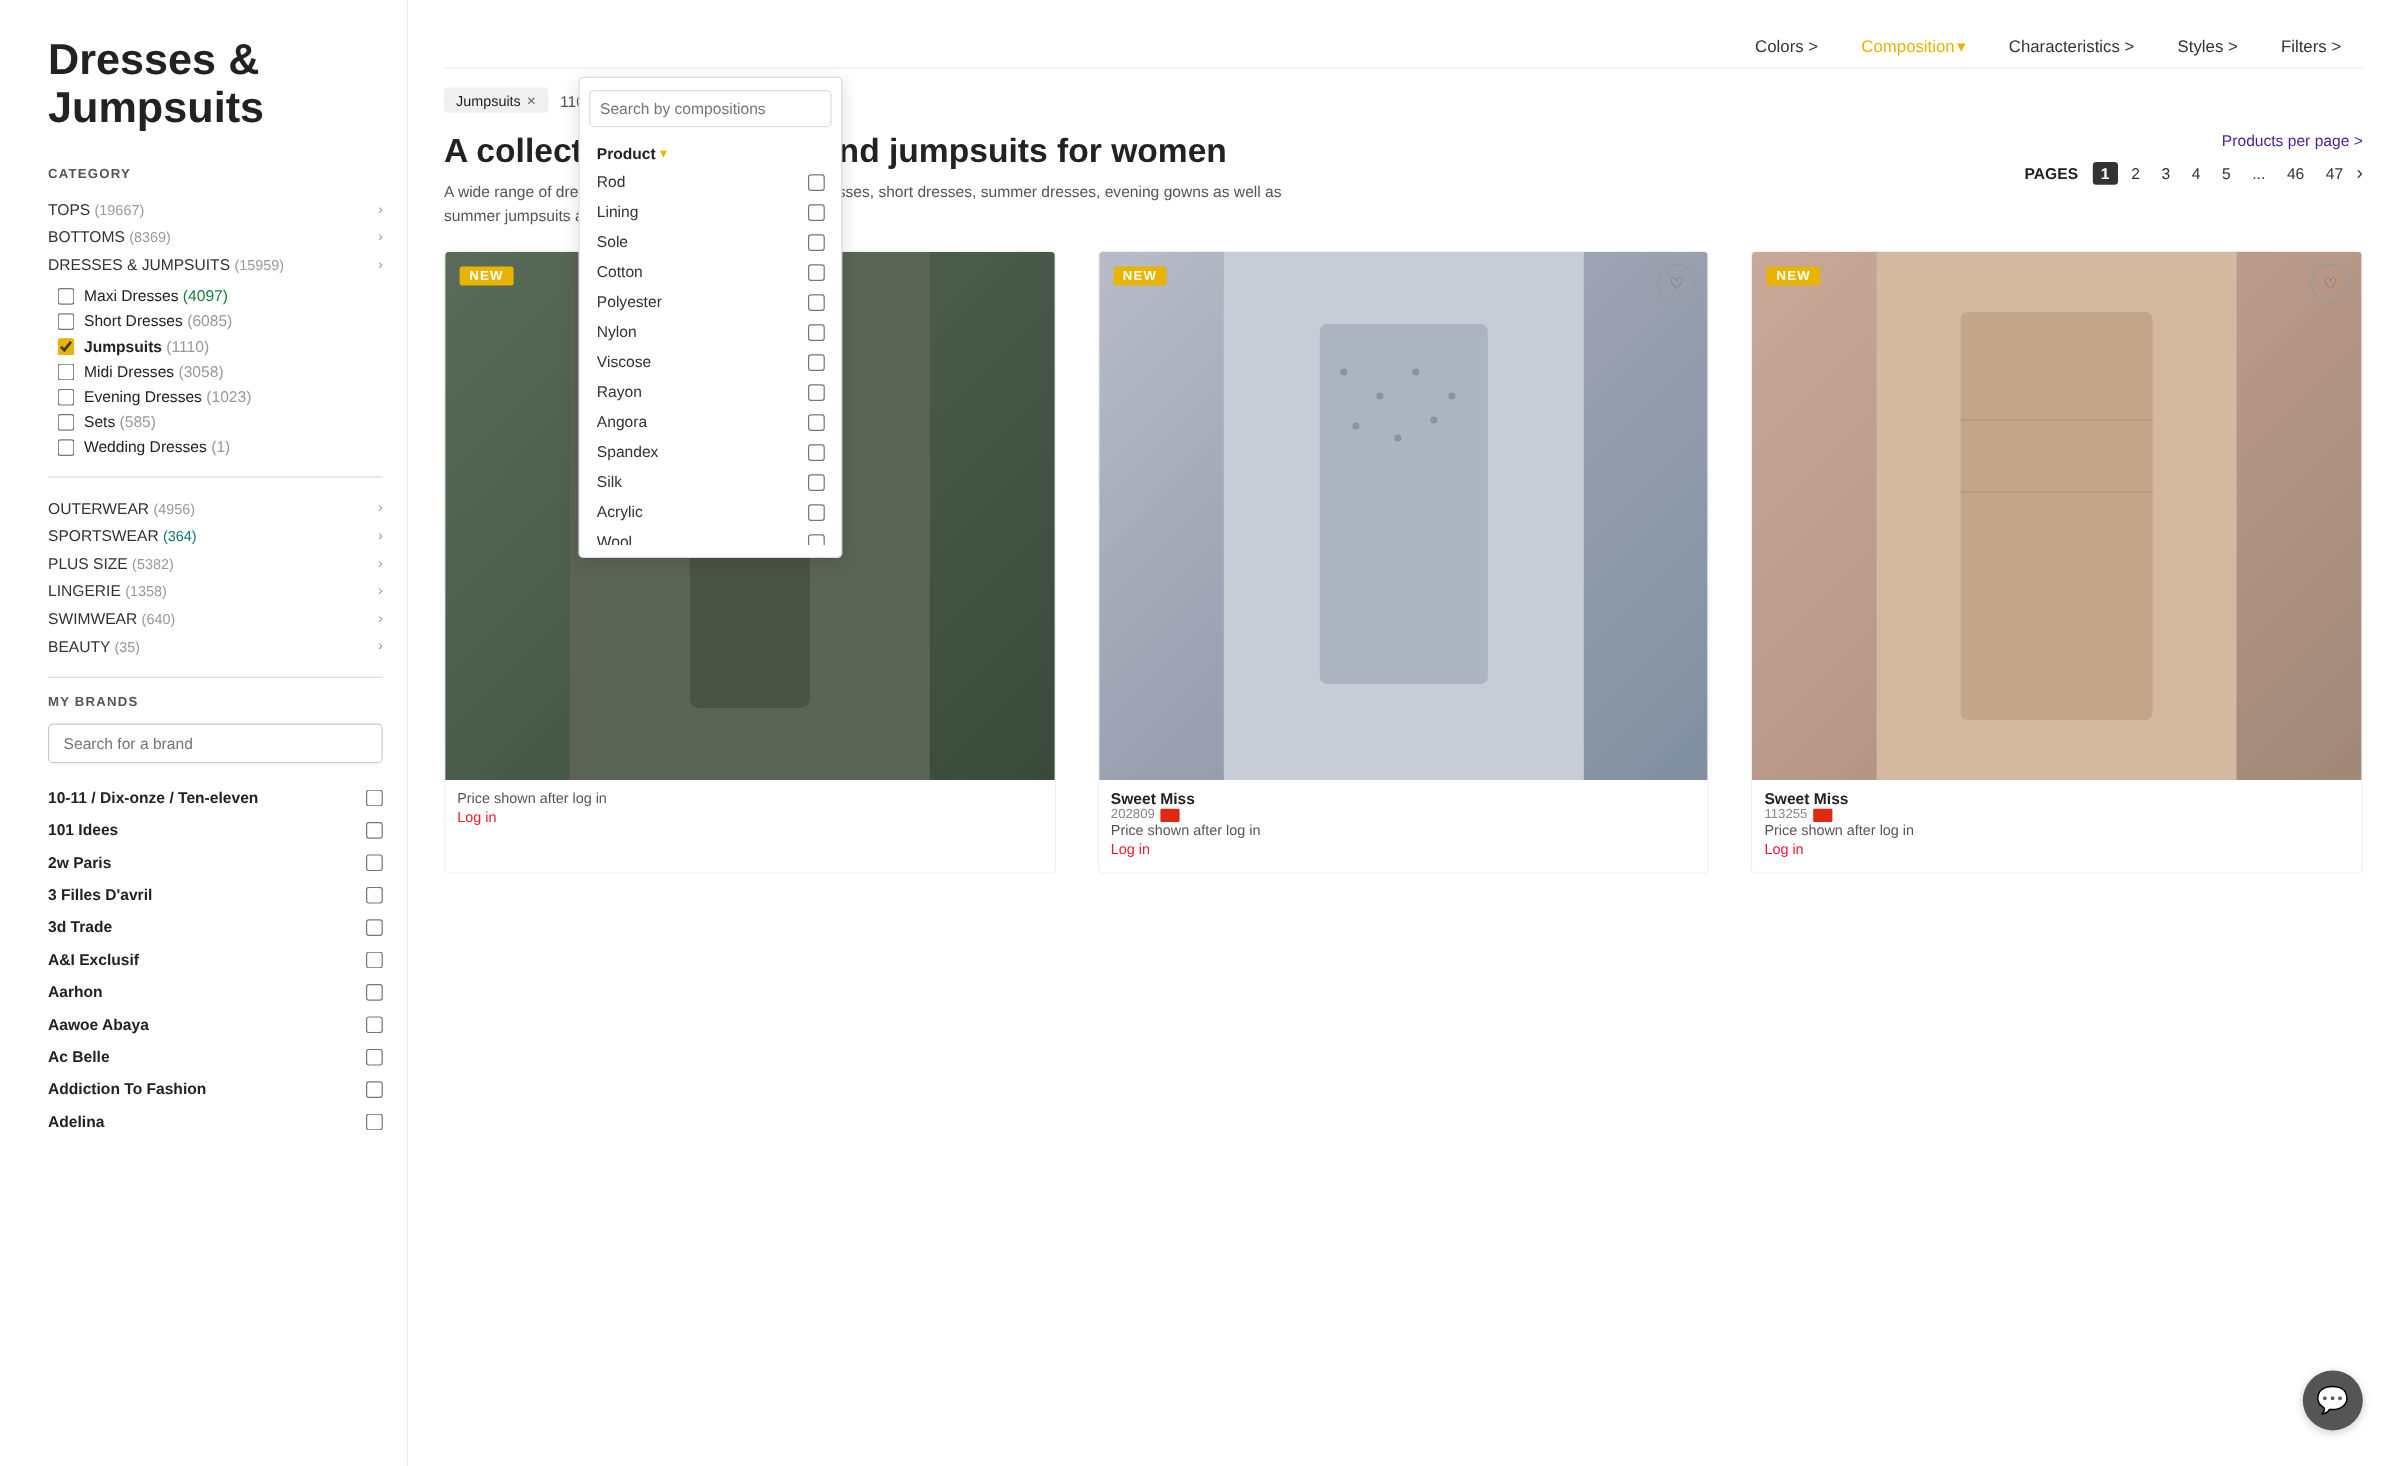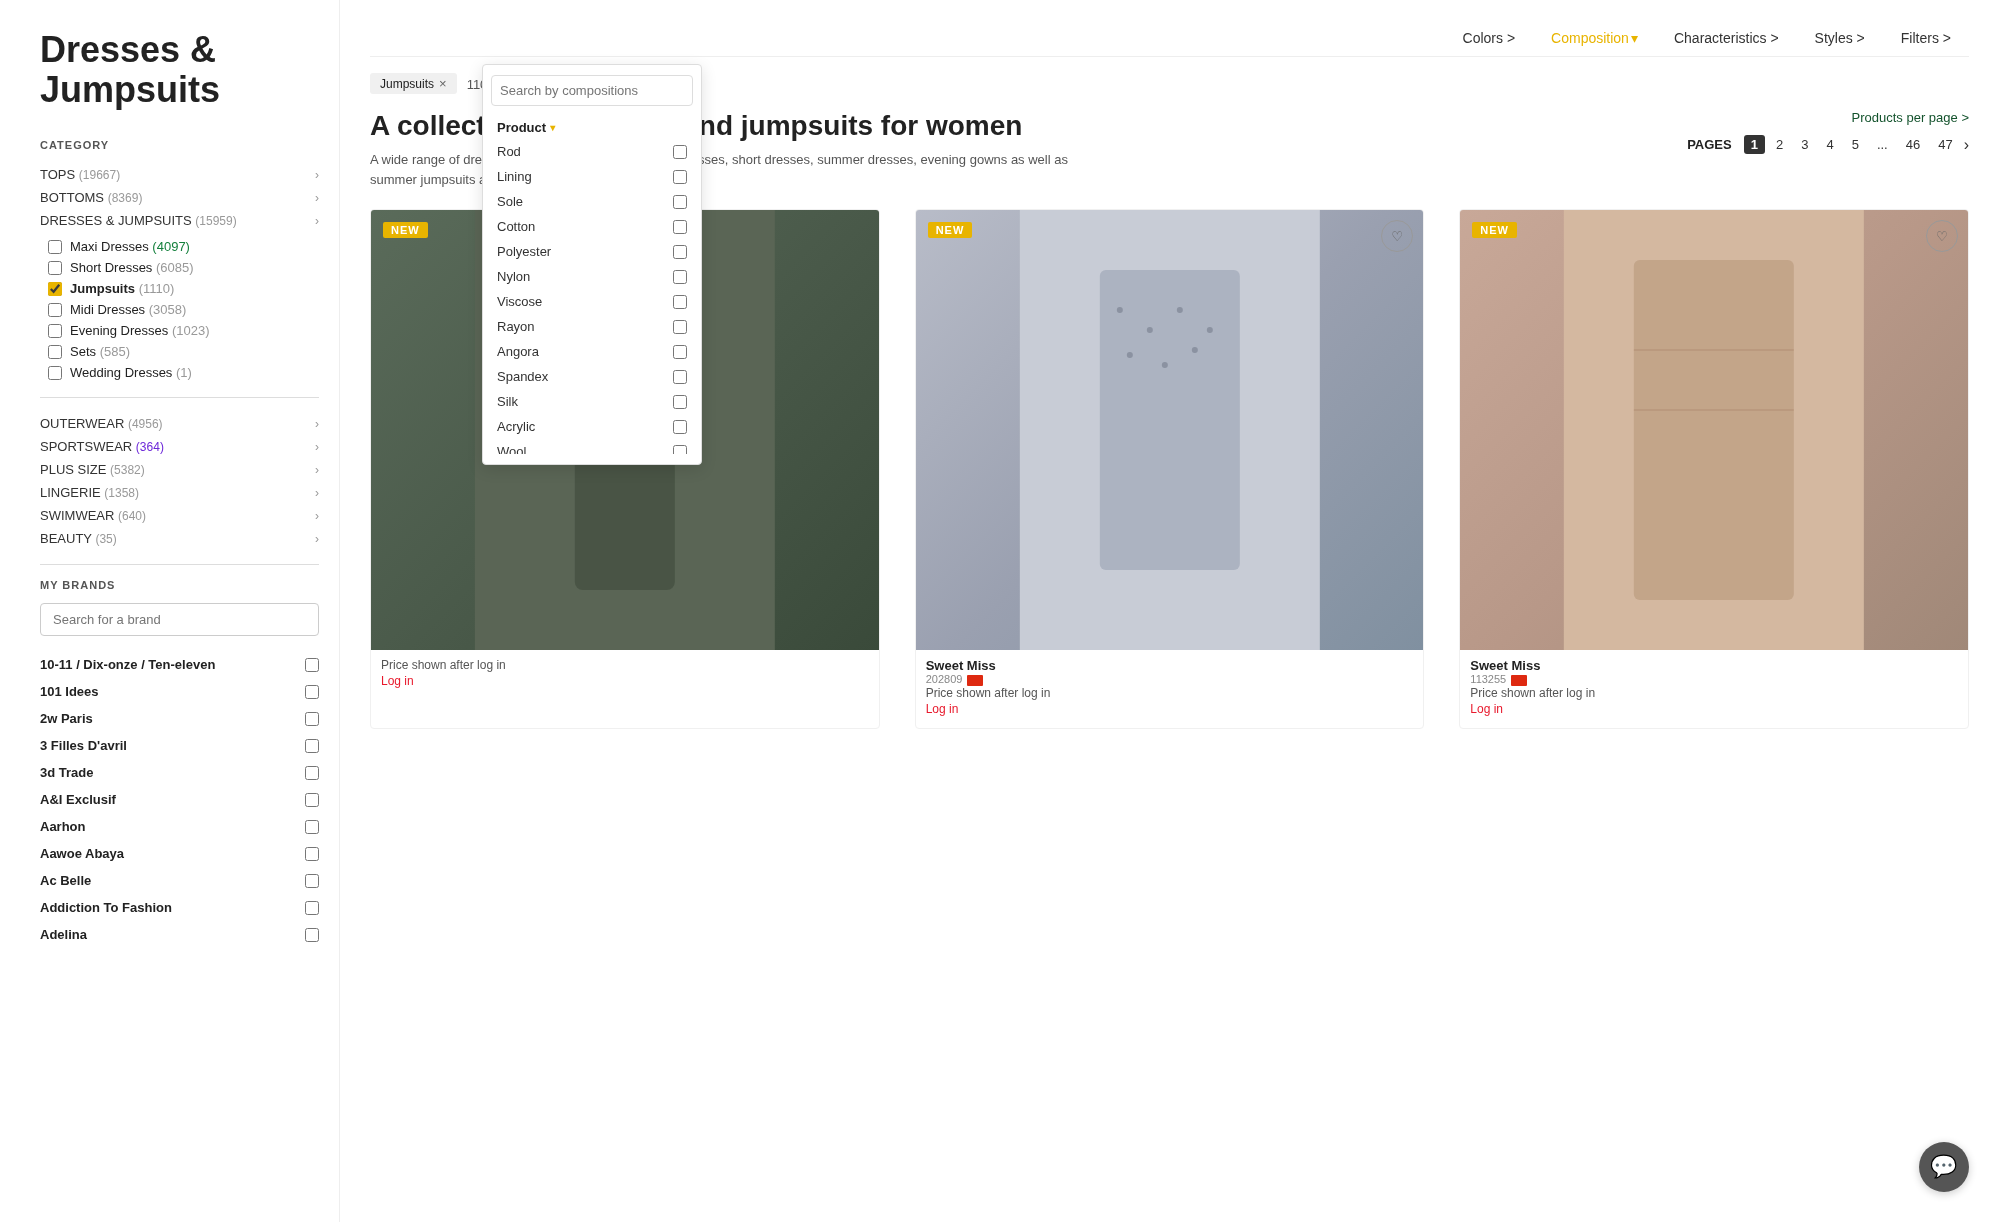--- a/index.html
+++ b/index.html
@@ -4,21 +4,21 @@
   <style>
     * { box-sizing: border-box; margin: 0; padding: 0; }
     body { font-family: Arial, sans-serif; background: #fff; color: #222; font-size: 14px; }
     
     .page-wrapper { display: flex; min-height: 100vh; }
     
     
     .sidebar { width: 340px; min-width: 340px; padding: 30px 20px 20px 40px; border-right: 1px solid #eee; }
     .page-title { font-size: 36px; font-weight: 900; line-height: 1.1; margin-bottom: 30px; }
     .section-label { font-size: 11px; font-weight: 700; letter-spacing: 1px; color: #555; margin-bottom: 12px; text-transform: uppercase; }
-    .category-item { display: flex; align-items: center; justify-content: space-between; padding: 4px 0; cursor: pointer; font-size: 13px; color: #333; }
+    .category-item { display: flex; align-items: flex-start; justify-content: space-between; padding: 4px 0; cursor: pointer; font-size: 13px; color: #333; }
     .category-item .arrow { color: #999; font-size: 12px; }
     .sub-category-list { margin-left: 8px; margin-top: 4px; }
     .sub-cat-item { display: flex; align-items: center; gap: 8px; padding: 3px 0; font-size: 13px; }
     .sub-cat-item input[type=checkbox] { accent-color: #e8b400; width: 14px; height: 14px; }
     .sub-cat-item.checked-item input { accent-color: #e8b400; }
     hr.divider { border: none; border-top: 1px solid #ddd; margin: 14px 0; }
     
     .brand-search-wrap { position: relative; margin-bottom: 16px; }
     .brand-search { width: 100%; border: 1px solid #ccc; border-radius: 4px; padding: 8px 12px; font-size: 13px; color: #999; }
     
@@ -76,21 +76,21 @@
     .flag-icon-cn { background: #de2910; }
     
     
     .product-img-1 { background: linear-gradient(135deg, #5a6b5a 0%, #4a5a4a 50%, #3a4a3a 100%); }
     .product-img-2 { background: linear-gradient(135deg, #b8bcc8 0%, #9aa0b0 50%, #8090a0 100%); }
     .product-img-3 { background: linear-gradient(135deg, #c8a898 0%, #b89888 50%, #a08878 100%); }
     
     
     .chat-btn { position: fixed; bottom: 30px; right: 30px; background: #555; color: #fff; border: none; border-radius: 50%; width: 50px; height: 50px; font-size: 22px; cursor: pointer; display: flex; align-items: center; justify-content: center; box-shadow: 0 2px 8px rgba(0,0,0,0.2); z-index: 200; }
     
-    .products-per-page { font-size: 13px; color: #14532d; cursor: pointer; display: flex; align-items: center; gap: 4px; }
+    .products-per-page { font-size: 13px; color: #4c1d95; cursor: pointer; display: flex; align-items: center; gap: 4px; }
   </style>
 </head>
 <body>
 
 <div class="page-wrapper">
 
   <aside class="sidebar">
     <h1 class="page-title">
       <span>Dresses &amp;</span><br>
       <span>Jumpsuits</span>
@@ -142,21 +142,21 @@
       </div>
     </div>
 
     <hr class="divider">
 
     <div class="category-item">
       <span><span>OUTERWEAR</span> <span style="color:#999;font-size:12px">(<span>4956</span>)</span></span>
       <span class="arrow">›</span>
     </div>
     <div class="category-item">
-      <span><span>SPORTSWEAR</span> <span style="color:#6d28d9;font-size:12px">(<span>364</span>)</span></span>
+      <span><span>SPORTSWEAR</span> <span style="color:#0f766e;font-size:12px">(<span>364</span>)</span></span>
       <span class="arrow">›</span>
     </div>
     <div class="category-item">
       <span><span>PLUS SIZE</span> <span style="color:#999;font-size:12px">(<span>5382</span>)</span></span>
       <span class="arrow">›</span>
     </div>
     <div class="category-item">
       <span><span>LINGERIE</span> <span style="color:#999;font-size:12px">(<span>1358</span>)</span></span>
       <span class="arrow">›</span>
     </div>

